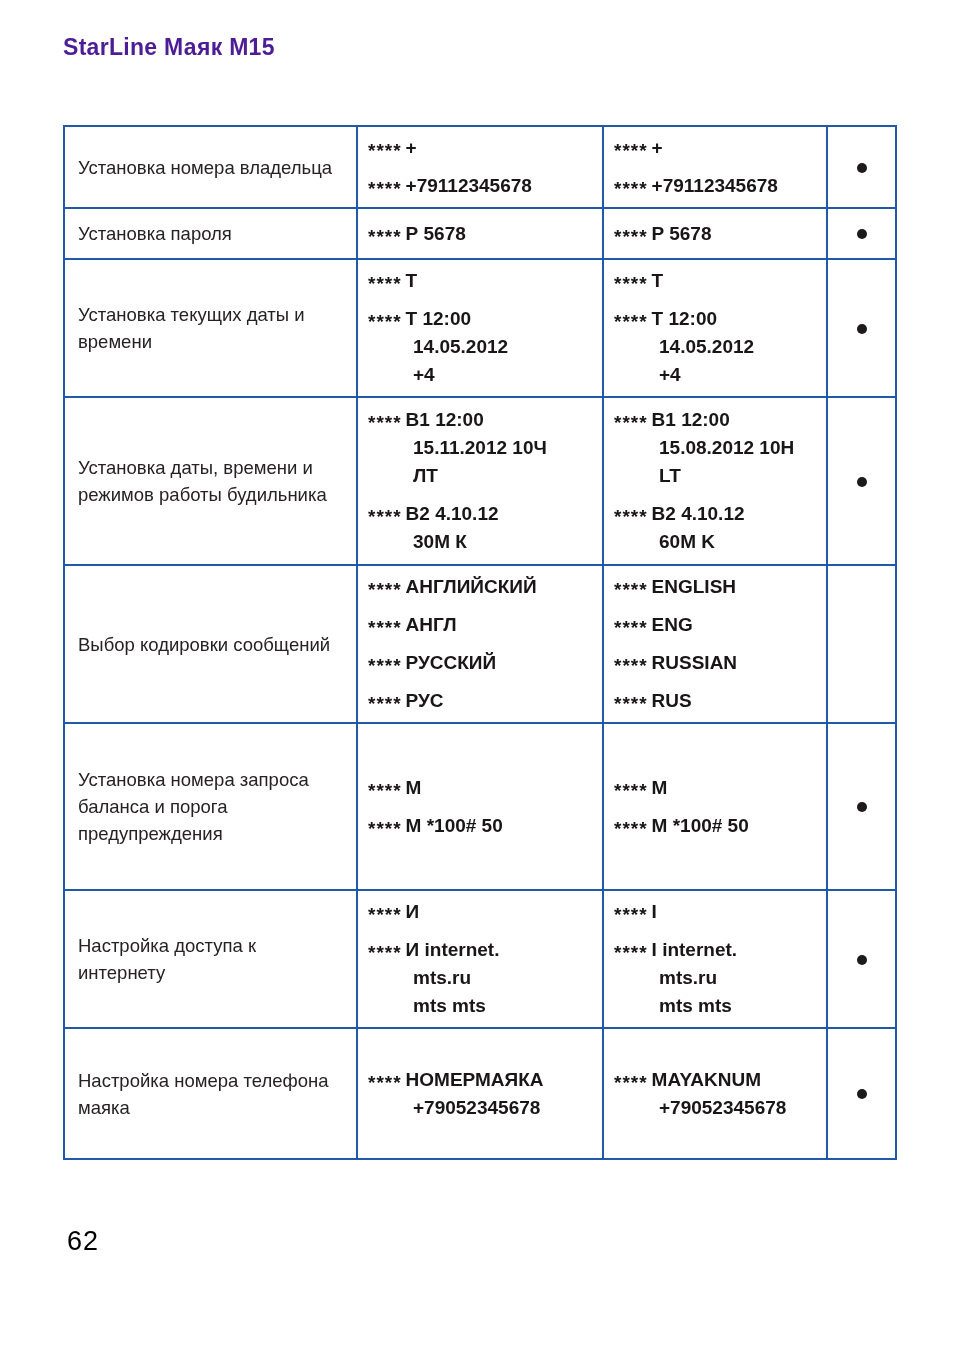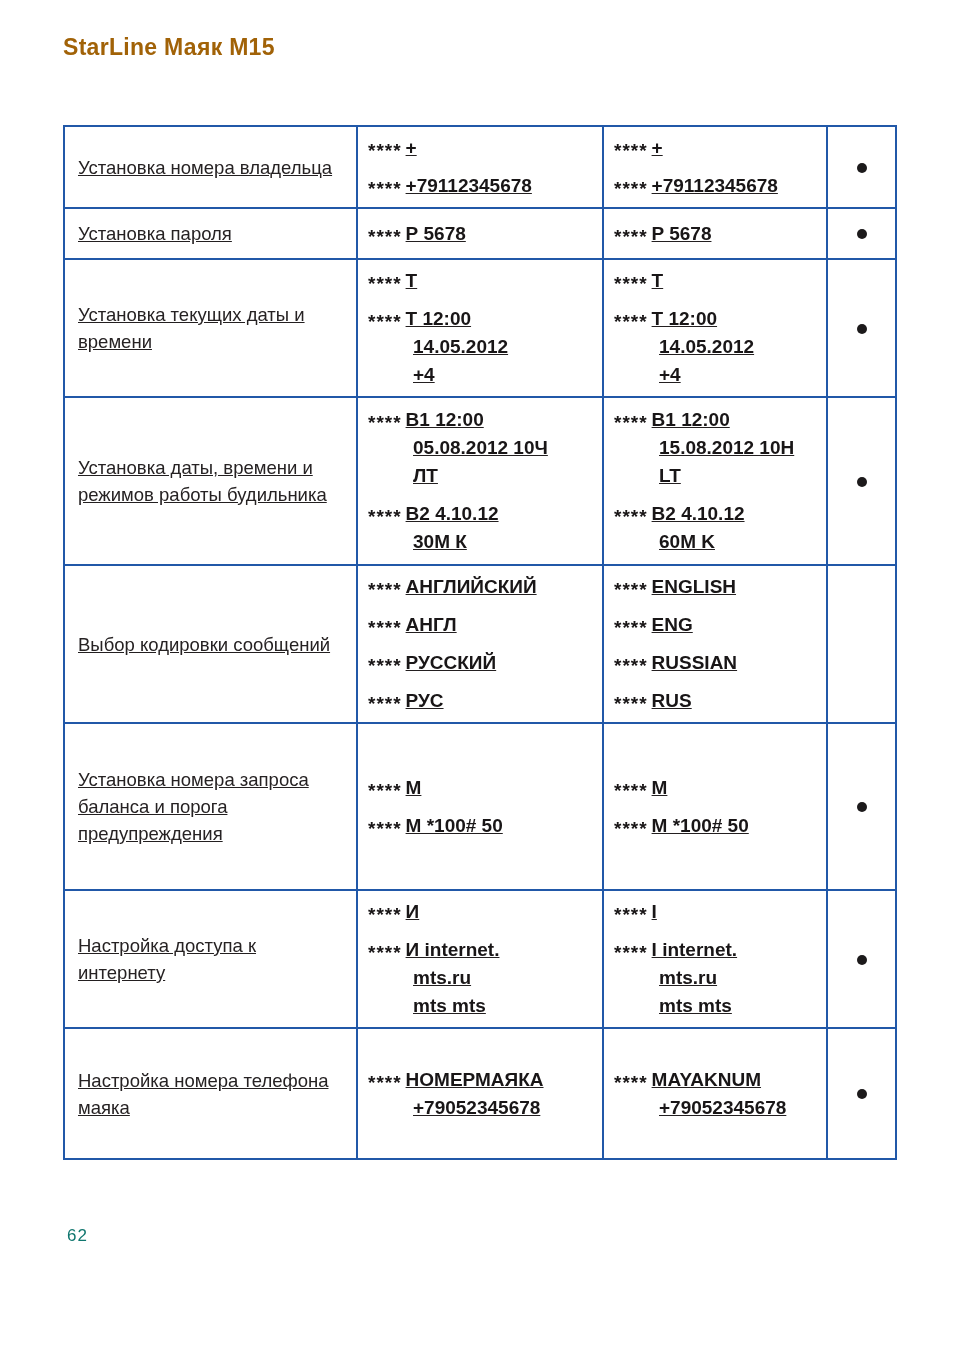--- a/index.html
+++ b/index.html
@@ -18,31 +18,30 @@
     height: 1363px;
     background: #ffffff;
     overflow: hidden;
   }
   .doc-title {
     position: absolute;
     left: 63px;
     top: 34px;
     font-size: 23px;
     font-weight: bold;
-    color: #a16207;
+    color: #4c1d95;
     letter-spacing: 0.3px;
   }
   table.cmd-table {
     position: absolute;
     left: 63px;
     top: 125px;
     width: 832px;
     border-collapse: collapse;
     table-layout: fixed;
-    text-decoration: underline;
   }
   table.cmd-table td {
     border: 2px solid #2158a8;
     vertical-align: middle;
     background: #ffffff;
   }
   
   col.c-desc   { width: 293px; }
   col.c-ru     { width: 246px; }
   col.c-en     { width: 224px; }
@@ -91,22 +90,22 @@
     width: 10px;
     height: 10px;
     border-radius: 50%;
     background: #1c1a1b;
     vertical-align: middle;
   }
   .page-number {
     position: absolute;
     left: 67px;
     top: 1226px;
-    font-size: 17px;
-    color: #0f766e;
+    font-size: 27px;
+    color: #000000;
     letter-spacing: 1px;
   }
 </style>
 </head>
 <body>
 
 <div class="page">
 
   <div class="doc-title">StarLine Маяк М15</div>
 
@@ -174,21 +173,21 @@
               <div class="cmd-line cont">+4</div>
             </div>
           </td>
           <td class="bullet-cell"><span class="dot"></span></td>
         </tr>
         <tr>
           <td class="desc">Установка даты, времени и режимов работы будильника</td>
           <td class="cmd">
             <div class="cmd-block">
               <div class="cmd-line"><span class="stars">****</span>В1 12:00</div>
-              <div class="cmd-line cont">05.08.2012 10Ч</div>
+              <div class="cmd-line cont">15.11.2012 10Ч</div>
               <div class="cmd-line cont">ЛТ</div>
             </div>
             <div class="cmd-block">
               <div class="cmd-line"><span class="stars">****</span>В2 4.10.12</div>
               <div class="cmd-line cont">30М К</div>
             </div>
           </td>
           <td class="cmd">
             <div class="cmd-block">
               <div class="cmd-line"><span class="stars">****</span>B1 12:00</div>

